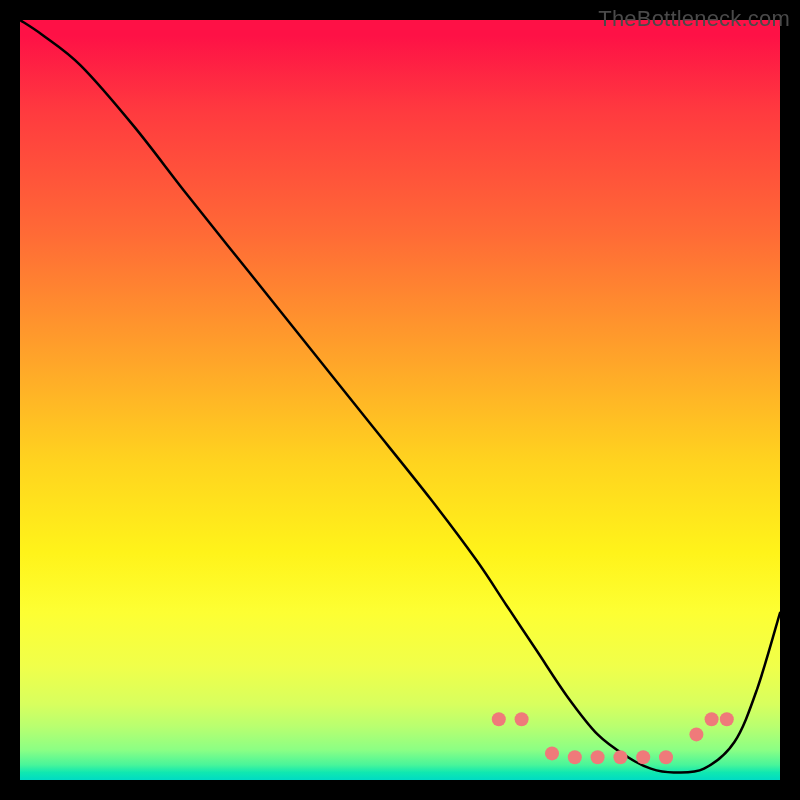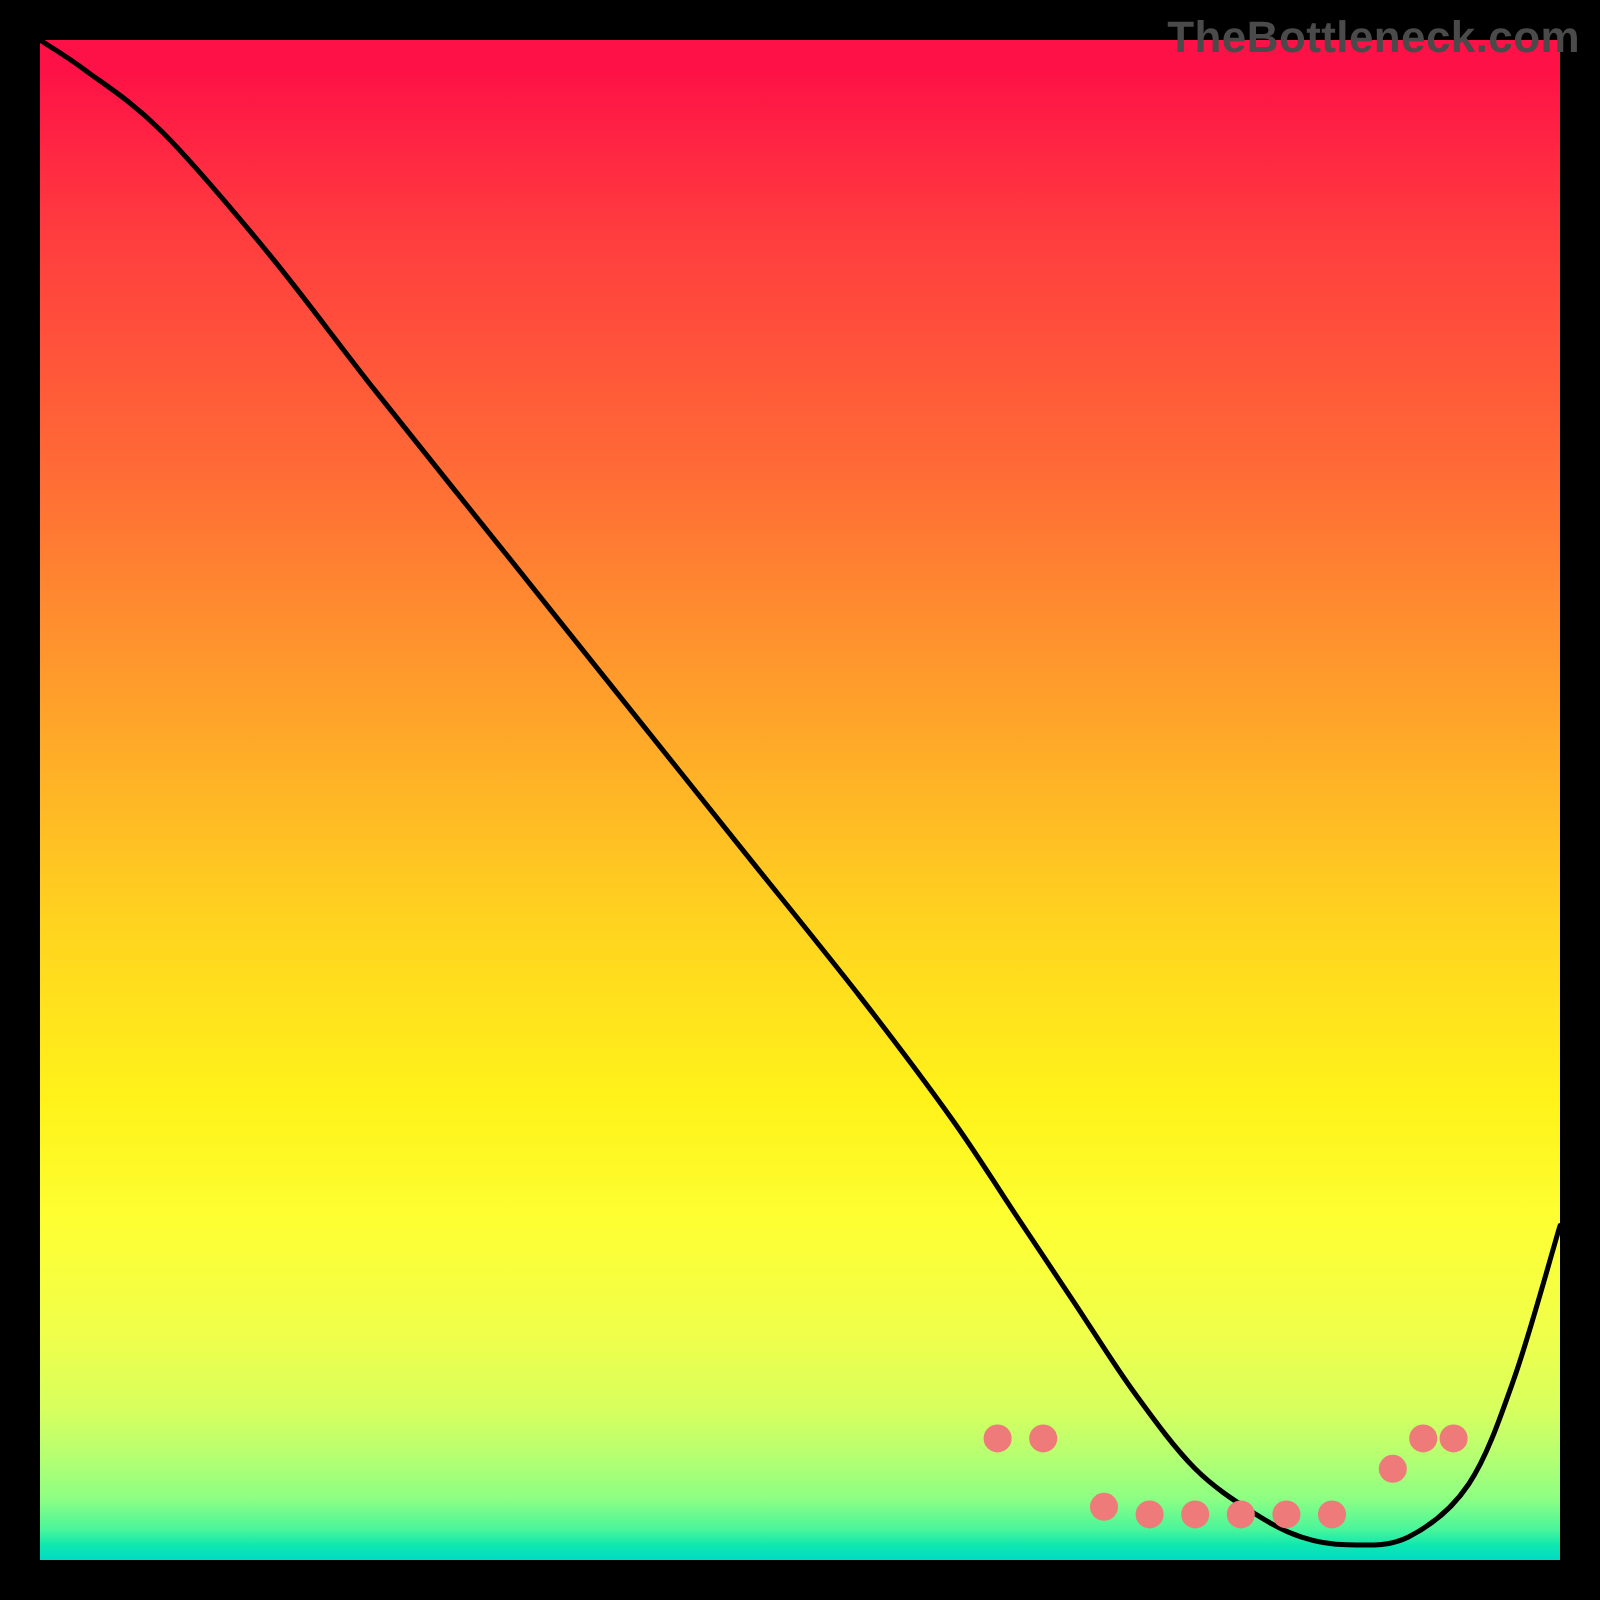--- a/index.html
+++ b/index.html
@@ -9,21 +9,21 @@
     width: 800px;
     height: 800px;
     background: #000;
   }
   .watermark {
     position: absolute;
     top: 6px;
     right: 10px;
     font-family: Arial, Helvetica, sans-serif;
     font-size: 22px;
-    font-weight: 700;
+    font-weight: 400;
     color: #4a4a4a;
     letter-spacing: 0.2px;
     z-index: 10;
   }
   .plot {
     position: absolute;
     left: 20px;
     top: 20px;
     width: 760px;
     height: 760px;

